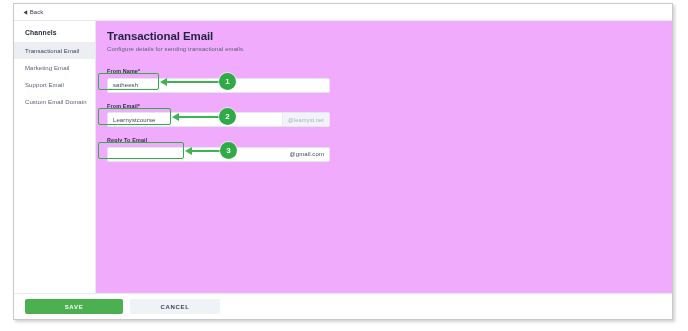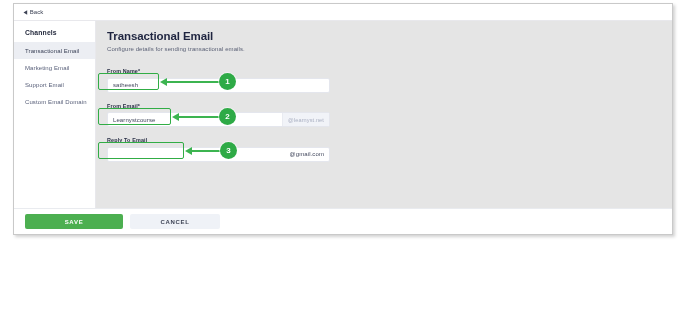--- a/index.html
+++ b/index.html
@@ -14,22 +14,22 @@
     font-family: "Liberation Sans", sans-serif;
     -webkit-font-smoothing: antialiased;
   }
 
   
   .app-frame {
     position: absolute;
     left: 13px;
     top: 3px;
     width: 660px;
-    height: 232px;
-    background: #e5e5e5;
+    height: 317px;
+    background: #f0abfc;
     border: 1px solid #c9c9c9;
     box-shadow: 2px 2px 3px rgba(0,0,0,0.18);
     box-sizing: border-box;
     overflow: hidden;
   }
 
   
   .topbar {
     position: absolute;
     left: 0; top: 0;

